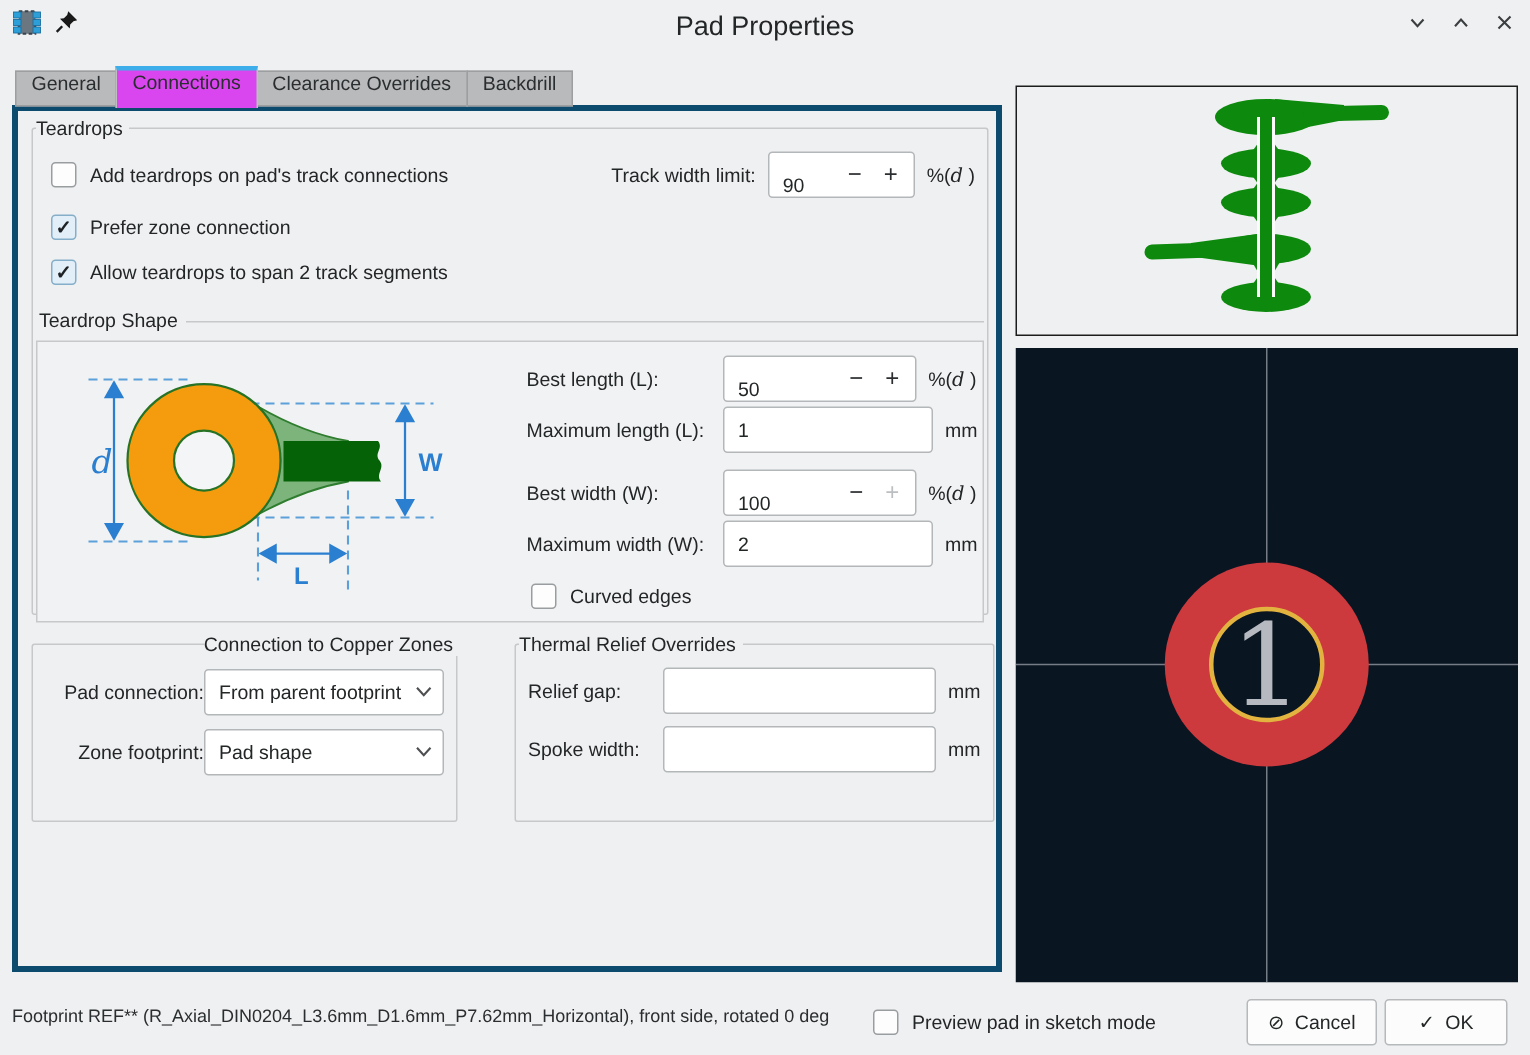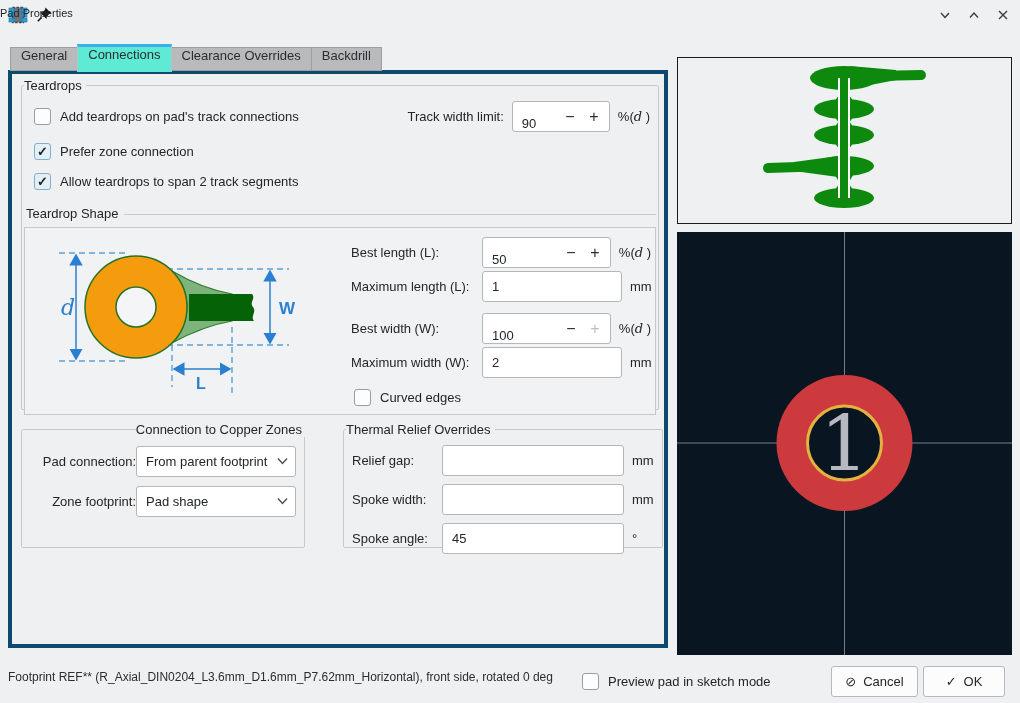--- a/index.html
+++ b/index.html
@@ -9,33 +9,33 @@
     background:#eff0f1;
     font-family:"Liberation Sans", sans-serif;
     font-size:13px;
     color:#232627;
     overflow:hidden;
   }
   
   .titlebar { position:absolute; top:0; left:0; width:1020px; height:30px; }
   .app-icon { position:absolute; left:8px; top:5px; width:20px; height:20px; }
   .pin-icon { position:absolute; left:36px; top:6px; width:17px; height:17px; }
-  .win-title { position:absolute; left:0; top:7px; width:100%; font-size:11px; color:#232627; }
+  .win-title { position:absolute; left:0; top:7px; width:100%; text-align:center; font-size:18px; color:#232627; }
   .win-controls { position:absolute; right:10px; top:8px; display:flex; gap:15px; }
   .win-btn { width:14px; height:14px; cursor:default; }
   
   .tabbar { position:absolute; left:10px; top:44px; height:27px; display:flex; align-items:flex-end; z-index:3; }
   .tab {
     height:24px; padding:0 10px; display:flex; 
     background:#b8babb; border:1px solid #9c9ea0; margin-left:-1px;
     color:#2b2e30; white-space:nowrap; cursor:default;
   }
   .tab:first-child { margin-left:0; }
   .tab.active {
-    height:28px; background:#5eead4;
+    height:28px; background:#d946ef;
     border:1px solid #bdbfc1; border-bottom:none;
     border-top:3px solid #3daee9; position:relative; z-index:4; margin-bottom:-1px;
   }
   
   .panel {
     position:absolute; left:8px; top:70px; width:660px; height:578px;
     border:4px solid #0c4a6e; background:#eff0f1; z-index:1;
   }
   fieldset {
     position:absolute; border:1px solid #c7c8ca; border-radius:2px;
@@ -308,25 +308,20 @@
     <div class="t-row">
       <span class="fieldlabel">Relief gap:</span>
       <input class="tinput" value="" style="">
       <span class="unit">mm</span>
     </div>
     <div class="t-row">
       <span class="fieldlabel">Spoke width:</span>
       <input class="tinput" value="" style="">
       <span class="unit">mm</span>
     </div>
-    <div class="t-row">
-      <span class="fieldlabel">Spoke angle:</span>
-      <input class="tinput" value="45" style="">
-      <span class="unit">°</span>
-    </div>
   </fieldset>
 </div>
 
 <div class="preview-top">
   <svg width="333" height="165" viewBox="0 0 333 165">
     <g fill="#0d8a0d">
       <ellipse cx="166" cy="20" rx="34" ry="12"></ellipse>
       <ellipse cx="166" cy="51" rx="30" ry="10"></ellipse>
       <ellipse cx="166" cy="77" rx="30" ry="10"></ellipse>
       <ellipse cx="166" cy="108" rx="30" ry="10"></ellipse>

